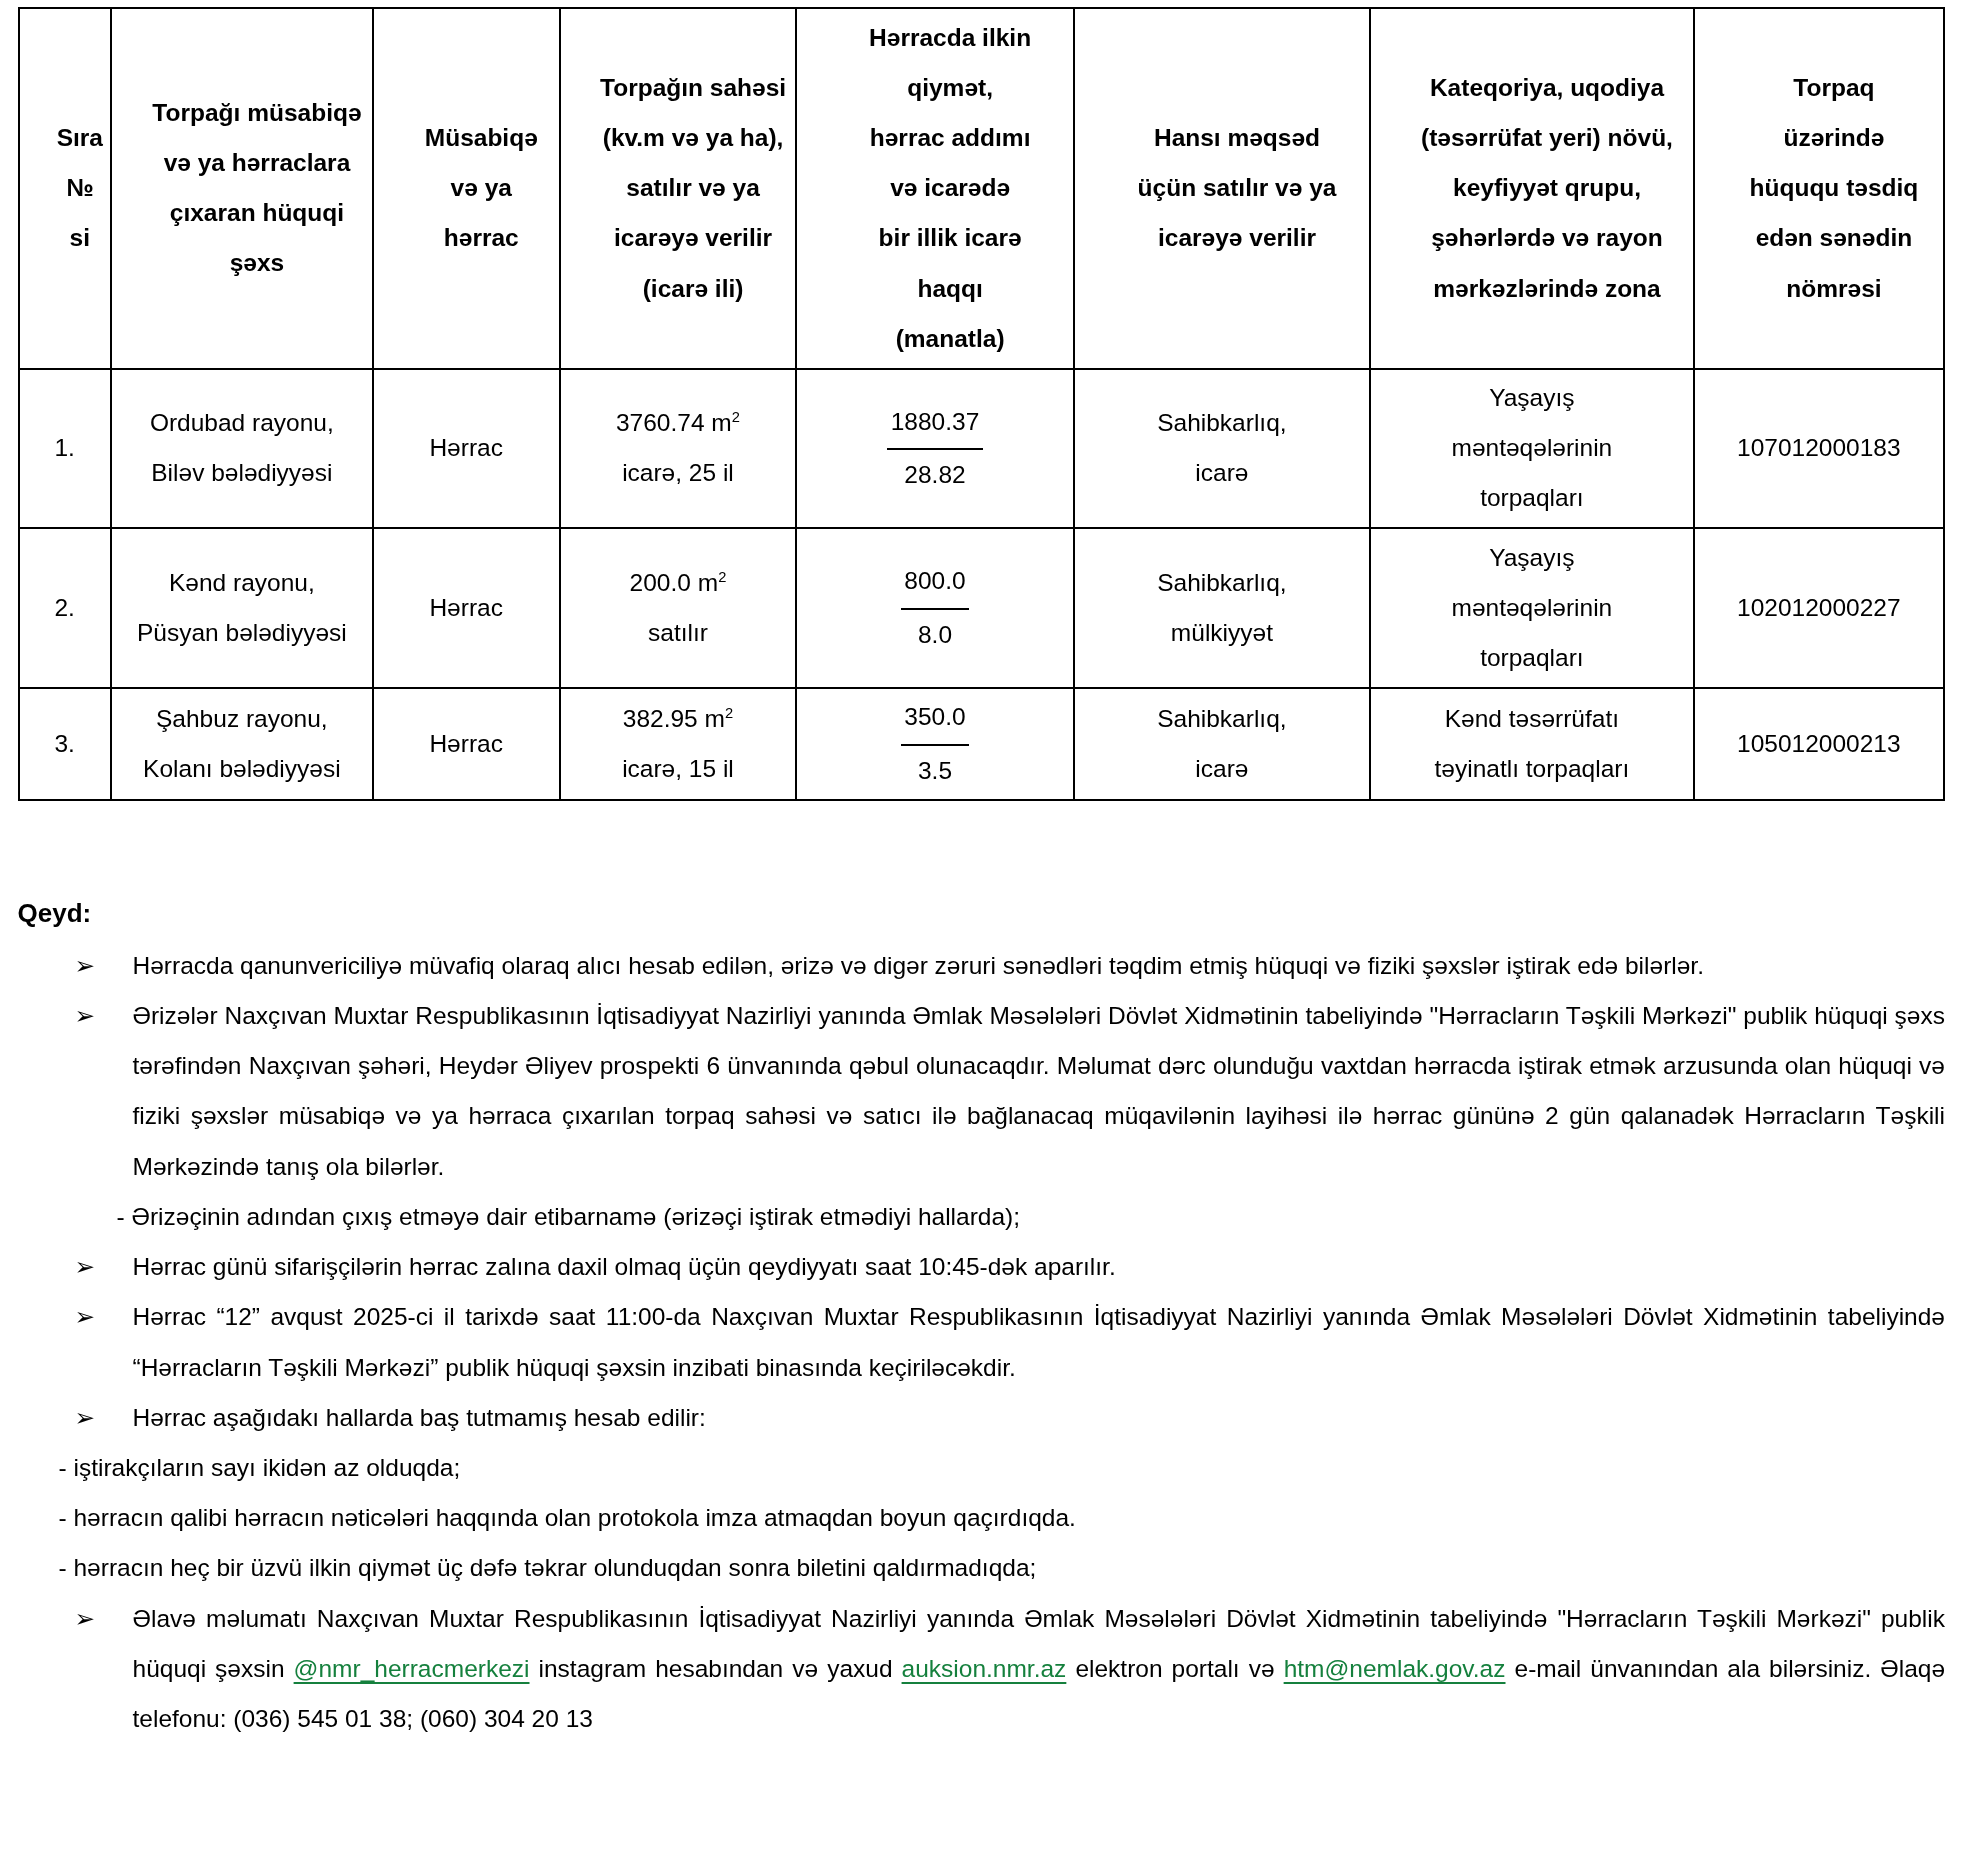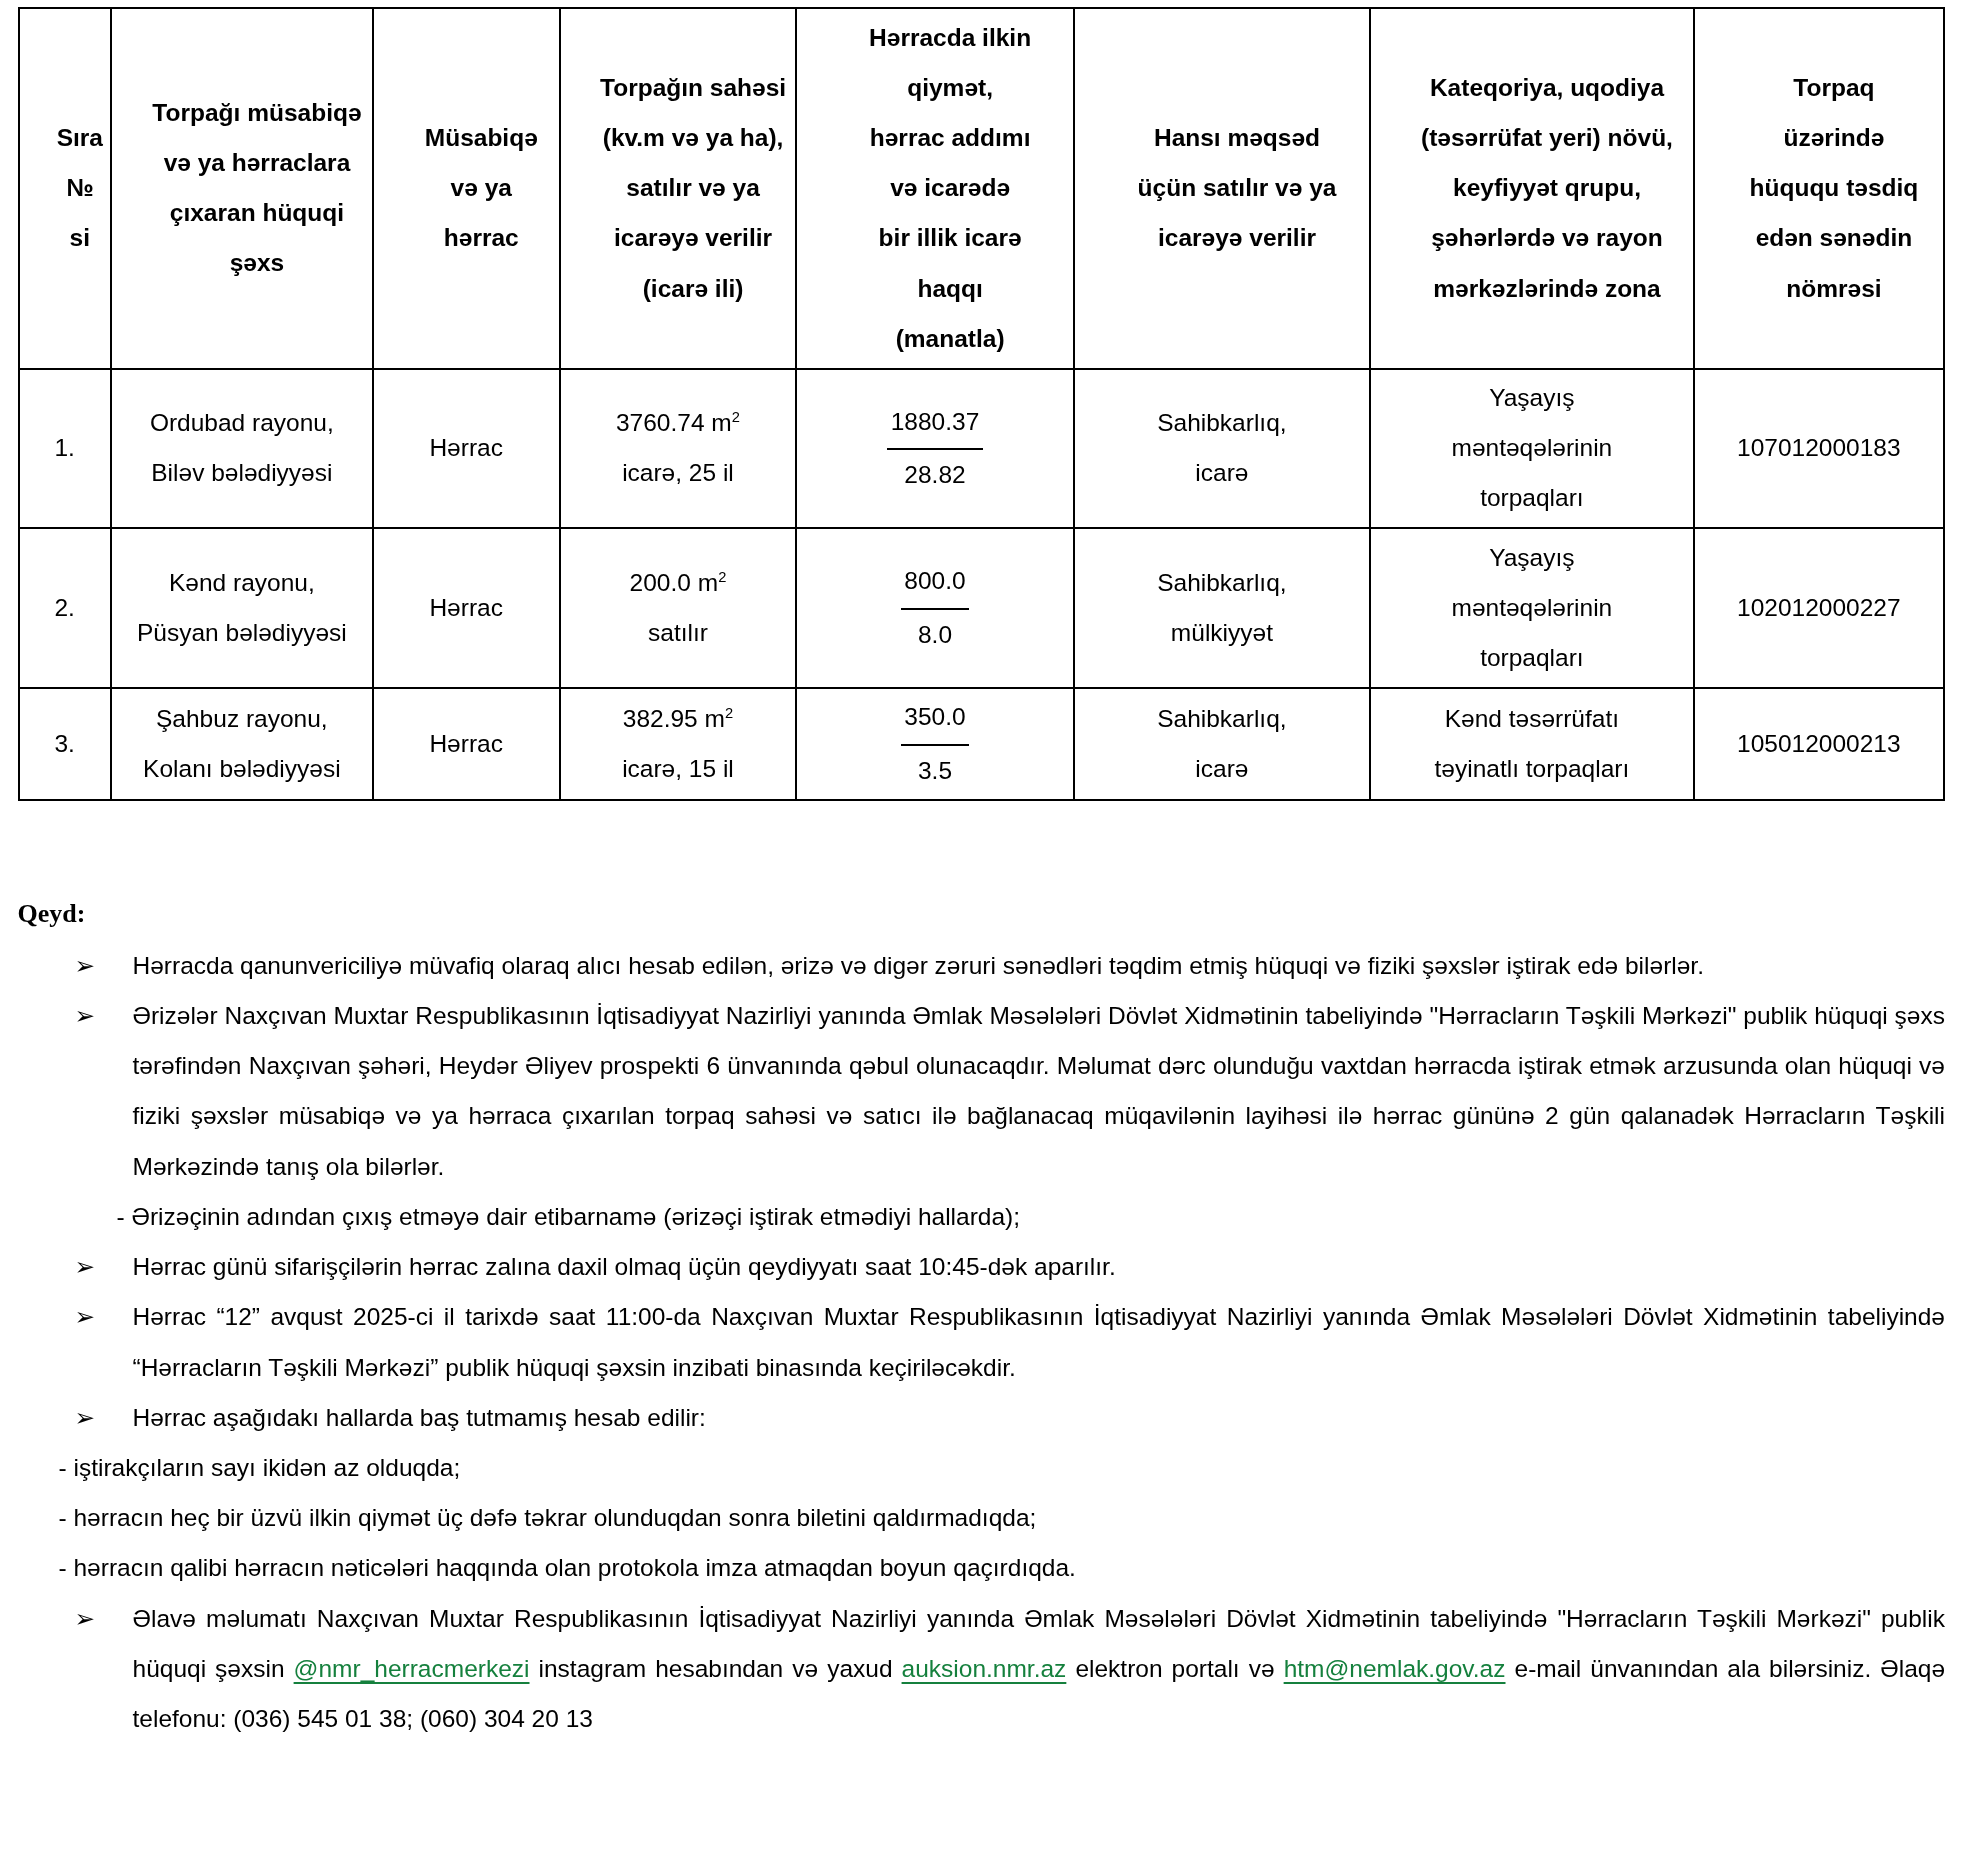--- a/index.html
+++ b/index.html
@@ -49,21 +49,20 @@
   
   .notes {
     margin-top: 86px;
     font-size: 24.5px;
     line-height: 2.05;
   }
   .notes-heading {
     font-weight: bold;
     font-size: 26px;
     margin: 0;
-    font-family: Liberation Serif, serif;
   }
   .note {
     display: flex;
     margin: 0;
   }
   .note .bullet {
     flex: 0 0 42px;
     margin-left: 57px;
     text-align: left;
   }
@@ -215,22 +214,22 @@
       <span class="bullet">➢</span>
       <div class="txt">Hərrac “12” avqust 2025-ci il tarixdə saat 11:00-da Naxçıvan Muxtar Respublikasının İqtisadiyyat Nazirliyi yanında Əmlak Məsələləri Dövlət Xidmətinin tabeliyində “Hərracların Təşkili Mərkəzi” publik hüquqi şəxsin inzibati binasında keçiriləcəkdir.</div>
     </div>
 
     <div class="note">
       <span class="bullet">➢</span>
       <div class="txt">Hərrac aşağıdakı hallarda baş tutmamış hesab edilir:</div>
     </div>
 
     <p class="dash-par">- iştirakçıların sayı ikidən az olduqda;</p>
+    <p class="dash-par">- hərracın qalibi hərracın nəticələri haqqında olan protokola imza atmaqdan boyun qaçırdıqda.</p>
     <p class="dash-par">- hərracın heç bir üzvü ilkin qiymət üç dəfə təkrar olunduqdan sonra biletini qaldırmadıqda;</p>
-    <p class="dash-par">- hərracın qalibi hərracın nəticələri haqqında olan protokola imza atmaqdan boyun qaçırdıqda.</p>
 
     <div class="note">
       <span class="bullet">➢</span>
       <div class="txt"><span>Əlavə məlumatı Naxçıvan Muxtar Respublikasının İqtisadiyyat Nazirliyi yanında Əmlak Məsələləri Dövlət Xidmətinin tabeliyində "Hərracların Təşkili Mərkəzi" publik hüquqi şəxsin </span><a href="#" class="doc-link">@nmr_herracmerkezi</a><span> instagram hesabından və yaxud </span><a href="#" class="doc-link">auksion.nmr.az</a><span> elektron portalı və </span><a href="#" class="doc-link">htm@nemlak.gov.az</a><span> e-mail ünvanından ala bilərsiniz. Əlaqə telefonu: (036) 545 01 38; (060) 304 20 13</span></div>
     </div>
   </div>
 
 </div>
 
 

